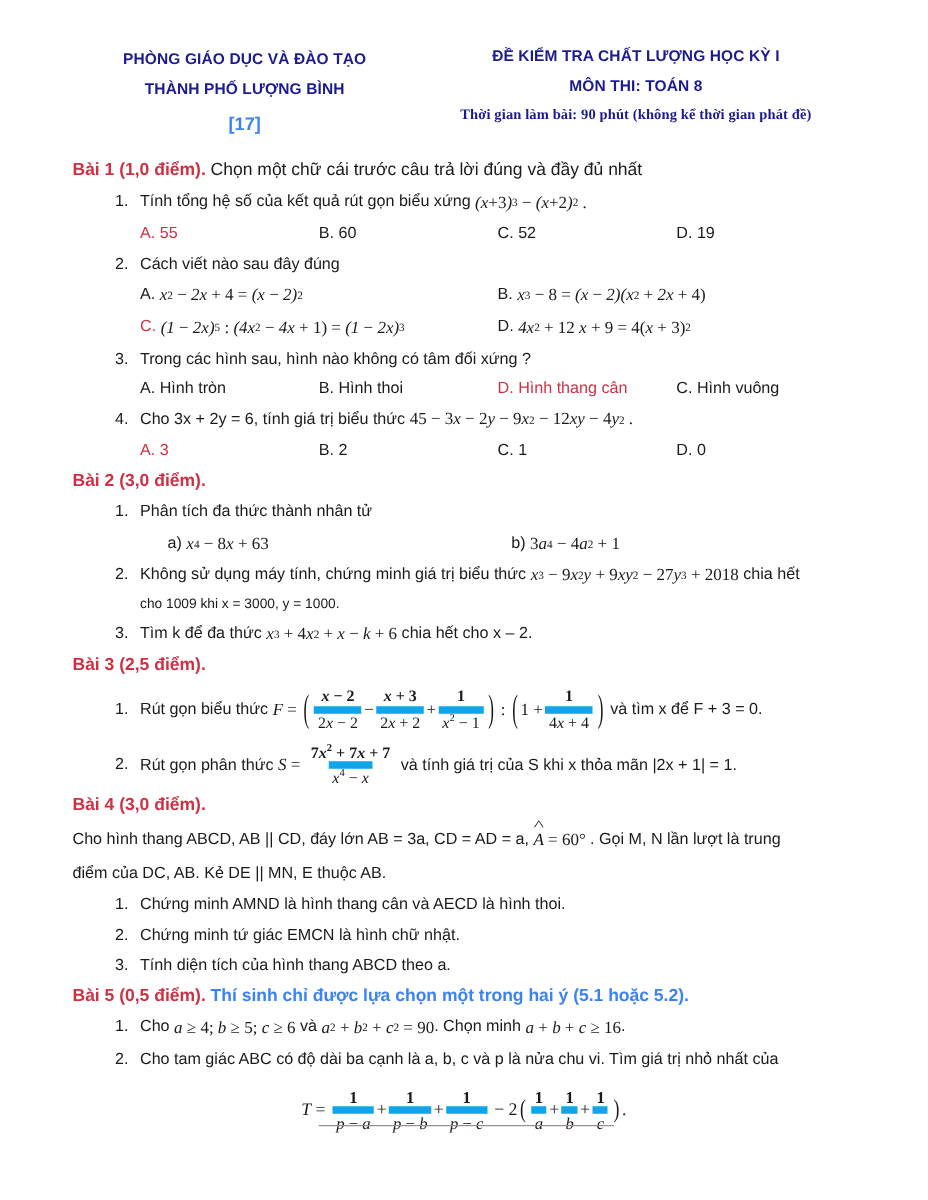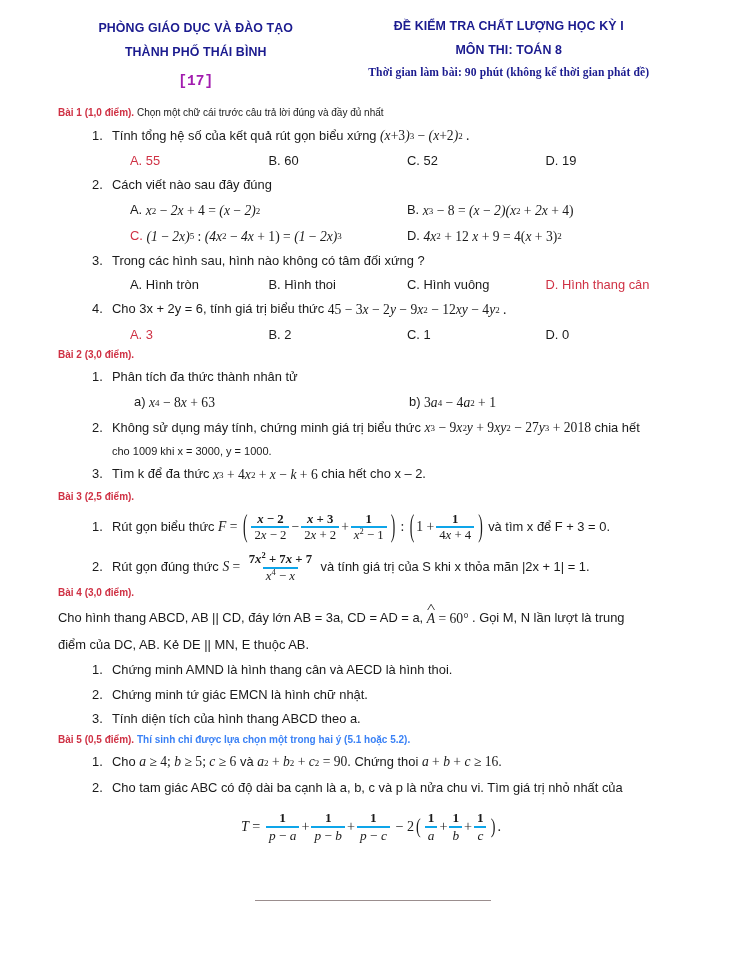--- a/index.html
+++ b/index.html
@@ -12,21 +12,21 @@
     height: 960px;
     font-family: "Liberation Sans", sans-serif;
     color: #1a1a1a;
     overflow: hidden;
     position: relative;
   }
   .page {
     width: 742px;
     height: 960px;
     box-sizing: border-box;
-    padding: 14px 58px 0 58px;
+    padding: 33px 58px 0 58px;
     position: relative;
   }
 
   
   .exam-header {
     display: flex;
     align-items: flex-start;
     margin-bottom: 16px;
   }
   .hdr-left {
@@ -44,34 +44,34 @@
     font-size: 12.4px;
     letter-spacing: 0.1px;
     line-height: 1.95;
     white-space: nowrap;
   }
   .hdr-line.smaller {
     font-size: 11.6px;
     font-family: Liberation Serif, serif;
   }
   .hdr-code {
-    color: #a21caf;
-    font-family: Liberation Mono, monospace;
+    color: #3b82f6;
+    font-family: Liberation Sans, sans-serif;
     font-weight: bold;
     font-size: 14.5px;
     margin-top: 9px;
   }
 
   
   .q-block { margin-bottom: 1px; }
 
   .bai-title {
     color: #cf3144;
     font-weight: bold;
-    font-size: 10px;
+    font-size: 14px;
     line-height: 1.62;
     margin-top: 2px;
     margin-bottom: 2px;
   }
   .bai-title .plain {
     color: #1a1a1a;
     font-weight: bold;
   }
   .bai-title.all-red .plain { color: #3b82f6; }
 
@@ -97,21 +97,21 @@
   .indent-cont {
     margin-left: 54px;
     font-size: 11px;
     line-height: 1.7;
     margin-top: 2px;
   }
 
   
   .opts {
     display: flex;
-    margin-left: 72px;
+    margin-left: 54px;
     margin-top: 3px;
     font-size: 12.9px;
     line-height: 1.6;
   }
   .opts > .opt { flex: 1 1 0; }
   .opts.two > .opt { flex: 0 0 50%; }
   .opt.red, .red { color: #cf3144; }
   .opt .lbl-red { color: #cf3144; }
 
   
@@ -138,21 +138,21 @@
     flex-direction: column;
     align-items: center;
     vertical-align: middle;
     margin: 0 2px;
     font-size: 0.94em;
     line-height: 1.15;
   }
   .frac > .fn { padding: 0 3px; font-weight: bold; }
   .frac > .fd {
     padding: 0 3px;
-    border-top: 2px solid #0ea5e9;
+    border-top: 6px solid #0ea5e9;
   }
   .paren {
     display: inline-block;
     font-style: normal;
     font-size: 1em;
     transform: scaleY(2.25);
     transform-origin: center;
     margin: 0 2px;
     font-family: "Liberation Serif", serif;
   }
@@ -186,21 +186,21 @@
   }
 </style>
 </head>
 <body>
 
 <div class="page">
 
   <div class="exam-header">
     <div class="hdr-left">
       <div class="hdr-line">PHÒNG GIÁO DỤC VÀ ĐÀO TẠO</div>
-      <div class="hdr-line">THÀNH PHỐ THÁI BÌNH</div>
+      <div class="hdr-line">THÀNH PHỐ LƯỢNG BÌNH</div>
       <div class="hdr-code">[17]</div>
     </div>
     <div class="hdr-right">
       <div class="hdr-line">ĐỀ KIỂM TRA CHẤT LƯỢNG HỌC KỲ I</div>
       <div class="hdr-line">MÔN THI: TOÁN 8</div>
       <div class="hdr-line smaller">Thời gian làm bài: 90 phút (không kể thời gian phát đề)</div>
     </div>
   </div>
 
   <div class="q-block">
@@ -249,22 +249,22 @@
       </span>
     </div>
 
     <div class="numbered">
       <span class="num">3.</span>
       <span class="body">Trong các hình sau, hình nào không có tâm đối xứng ?</span>
     </div>
     <div class="opts">
       <span class="opt"><span>A.</span> <span>Hình tròn</span></span>
       <span class="opt"><span>B.</span> <span>Hình thoi</span></span>
+      <span class="opt red"><span>D.</span> <span>Hình thang cân</span></span>
       <span class="opt"><span>C.</span> <span>Hình vuông</span></span>
-      <span class="opt red"><span>D.</span> <span>Hình thang cân</span></span>
     </div>
 
     <div class="numbered">
       <span class="num">4.</span>
       <span class="body">
         <span>Cho 3x + 2y = 6, tính giá trị biểu thức</span>
         <span class="math"><span class="mrow"><span class="up">45&nbsp;−&nbsp;3</span>x<span class="up">&nbsp;−&nbsp;2</span>y<span class="up">&nbsp;−&nbsp;9</span>x<sup class="e">2</sup><span class="up">&nbsp;−&nbsp;12</span>xy<span class="up">&nbsp;−&nbsp;4</span>y<sup class="e">2</sup><span class="up">&nbsp;.</span></span></span>
       </span>
     </div>
     <div class="opts">
@@ -350,21 +350,21 @@
             <span class="paren">)</span>
           </span>
         </span>
         <span>và tìm x để F + 3 = 0.</span>
       </span>
     </div>
 
     <div class="numbered" style="margin-top:9px">
       <span class="num">2.</span>
       <span class="body">
-        <span>Rút gọn đúng thức</span>
+        <span>Rút gọn phân thức</span>
         <span class="math">
           <span class="mrow">
             <span style="font-style:italic">S</span>
               <span class="up">&nbsp;=&nbsp;</span>
             <span class="frac">
                 <span class="fn"><span class="up">7</span>x<sup class="e">2</sup><span class="up">&nbsp;+ 7</span>x<span class="up">&nbsp;+ 7</span></span>
                 <span class="fd">x<sup class="e">4</sup><span class="up">&nbsp;−&nbsp;</span>x</span>
               </span>
           </span>
         </span>
@@ -404,21 +404,21 @@
     <div class="bai-title all-red">
       <span>Bài 5 (0,5 điểm).</span><span class="plain" style="font-weight:bold"> Thí sinh chỉ được lựa chọn một trong hai ý (5.1 hoặc 5.2).</span>
     </div>
 
     <div class="numbered">
       <span class="num">1.</span>
       <span class="body">
         <span>Cho</span>
         <span class="math"><span class="mrow">a<span class="up">&nbsp;≥ 4;&nbsp;</span>b<span class="up">&nbsp;≥ 5;&nbsp;</span>c<span class="up">&nbsp;≥ 6</span></span></span>
         <span>và</span>
-        <span class="math"><span class="mrow">a<sup class="e">2</sup><span class="up">&nbsp;+&nbsp;</span>b<sup class="e">2</sup><span class="up">&nbsp;+&nbsp;</span>c<sup class="e">2</sup><span class="up">&nbsp;= 90</span></span></span><span>. Chứng thoi</span>
+        <span class="math"><span class="mrow">a<sup class="e">2</sup><span class="up">&nbsp;+&nbsp;</span>b<sup class="e">2</sup><span class="up">&nbsp;+&nbsp;</span>c<sup class="e">2</sup><span class="up">&nbsp;= 90</span></span></span><span>. Chọn minh</span>
         <span class="math"><span class="mrow">a<span class="up">&nbsp;+&nbsp;</span>b<span class="up">&nbsp;+&nbsp;</span>c<span class="up">&nbsp;≥ 16</span></span></span><span>.</span>
       </span>
     </div>
 
     <div class="numbered">
       <span class="num">2.</span>
       <span class="body">Cho tam giác ABC có độ dài ba cạnh là a, b, c và p là nửa chu vi. Tìm giá trị nhỏ nhất của</span>
     </div>
 
     <div class="center-math">

